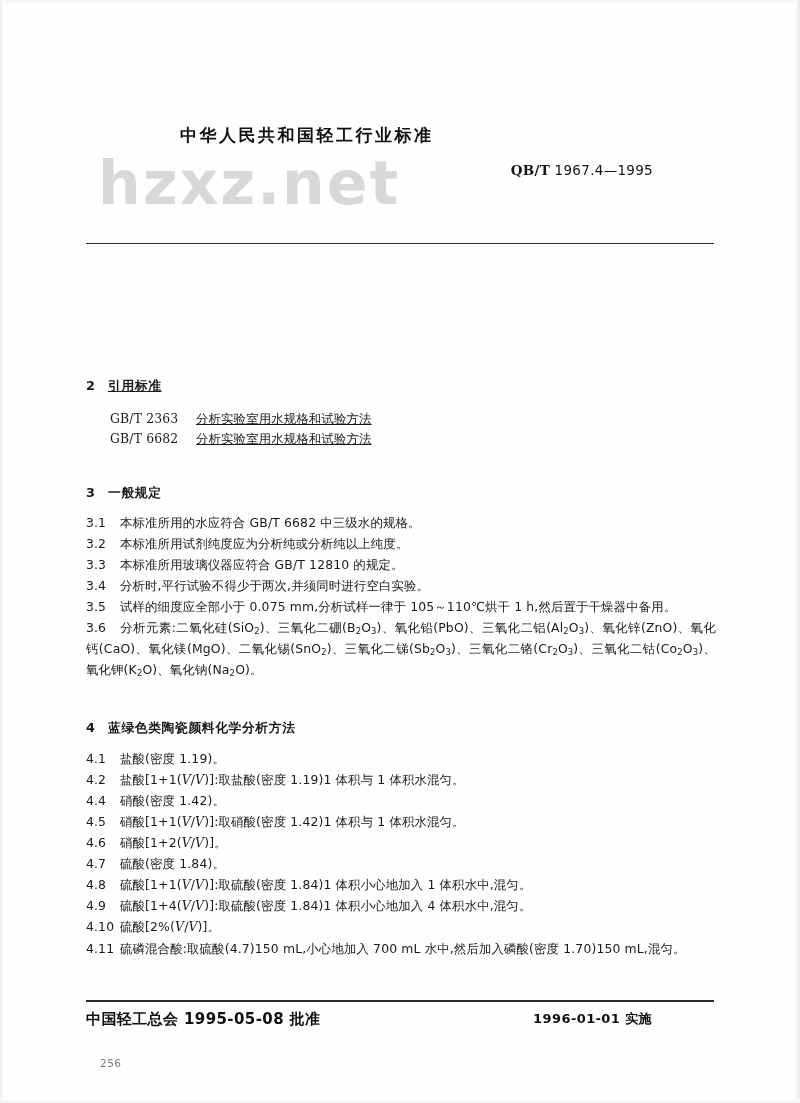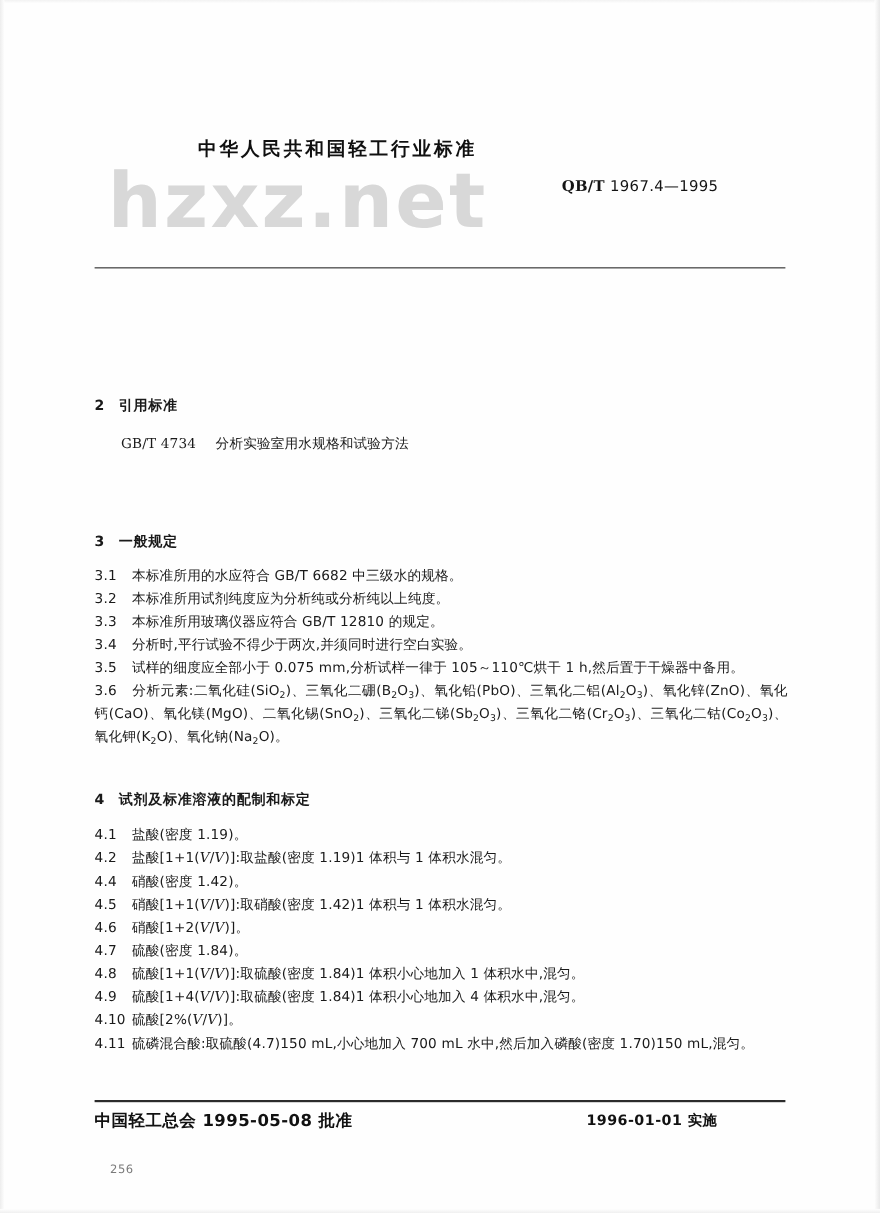--- a/index.html
+++ b/index.html
@@ -39,21 +39,21 @@
                  background: linear-gradient(to top, #efefef, #fefefe); }
 
   
   #watermark {
     position: absolute;
     left: 98px;
     top: 128px;
     width: 560px;
     height: 110px;
     font-family: "DejaVu Sans", "Liberation Sans", sans-serif;
-    font-size: 69px;
+    font-size: 60px;
     font-weight: bold;
     color: #d8d8d8;
     letter-spacing: 2px;
     line-height: 110px;
     white-space: nowrap;
     user-select: none;
     pointer-events: none;
     z-index: 1;
   }
 
@@ -214,27 +214,30 @@
 
   <div class="std-number">
     <span class="prefix">QB/T</span>
     <span>1967.4—1995</span>
   </div>
 
 
   <div class="rule-top"></div>
 
 
-  <div class="body-block" style="top:360px;">
+  <div class="body-block" style="top:376px;text-decoration:underline;">
     <div class="sec-head">
       <span class="num">2</span><span>引用标准</span>
     </div>
     <div style="height:12px;"></div>
     <div class="ref-line">
-      <span class="rid">GB/T 4734</span><span>分析实验室用水规格和试验方法</span>
+      <span class="rid">GB/T 2363</span><span>分析实验室用水规格和试验方法</span>
+    </div>
+    <div class="ref-line">
+      <span class="rid">GB/T 6682</span><span>分析实验室用水规格和试验方法</span>
     </div>
   </div>
 
   <div class="body-block" style="top:483px;">
     <div class="sec-head">
       <span class="num">3</span><span>一般规定</span>
     </div>
     <div style="height:9px;"></div>
     <div class="clause">
       <span class="cnum">3.1</span><span>本标准所用的水应符合 GB/T 6682 中三级水的规格。</span>
@@ -251,21 +254,21 @@
     <div class="clause">
       <span class="cnum">3.5</span><span>试样的细度应全部小于 0.075 mm,分析试样一律于 105～110℃烘干 1 h,然后置于干燥器中备用。</span>
     </div>
     <div class="clause">
       <span class="cnum">3.6</span><span id="clause36text">分析元素:二氧化硅(SiO<sub>2</sub>)、三氧化二硼(B<sub>2</sub>O<sub>3</sub>)、氧化铅(PbO)、三氧化二铝(Al<sub>2</sub>O<sub>3</sub>)、氧化锌(ZnO)、氧化钙(CaO)、氧化镁(MgO)、二氧化锡(SnO<sub>2</sub>)、三氧化二锑(Sb<sub>2</sub>O<sub>3</sub>)、三氧化二铬(Cr<sub>2</sub>O<sub>3</sub>)、三氧化二钴(Co<sub>2</sub>O<sub>3</sub>)、氧化钾(K<sub>2</sub>O)、氧化钠(Na<sub>2</sub>O)。</span>
     </div>
   </div>
 
   <div class="body-block" style="top:718px;">
     <div class="sec-head">
-      <span class="num">4</span><span>试剂及标准溶液的配制和标定</span>
+      <span class="num">4</span><span>蓝绿色类陶瓷颜料化学分析方法</span>
     </div>
     <div style="height:10px;"></div>
     <div id="s4-list">
         <div class="clause"><span class="cnum">4.1</span><span>盐酸(密度 1.19)。</span></div>
         <div class="clause"><span class="cnum">4.2</span><span>盐酸[1+1(<em class="ital">V</em>/<em class="ital">V</em>)]:取盐酸(密度 1.19)1 体积与 1 体积水混匀。</span></div>
         <div class="clause"><span class="cnum">4.4</span><span>硝酸(密度 1.42)。</span></div>
         <div class="clause"><span class="cnum">4.5</span><span>硝酸[1+1(<em class="ital">V</em>/<em class="ital">V</em>)]:取硝酸(密度 1.42)1 体积与 1 体积水混匀。</span></div>
         <div class="clause"><span class="cnum">4.6</span><span>硝酸[1+2(<em class="ital">V</em>/<em class="ital">V</em>)]。</span></div>
         <div class="clause"><span class="cnum">4.7</span><span>硫酸(密度 1.84)。</span></div>
         <div class="clause"><span class="cnum">4.8</span><span>硫酸[1+1(<em class="ital">V</em>/<em class="ital">V</em>)]:取硫酸(密度 1.84)1 体积小心地加入 1 体积水中,混匀。</span></div>

